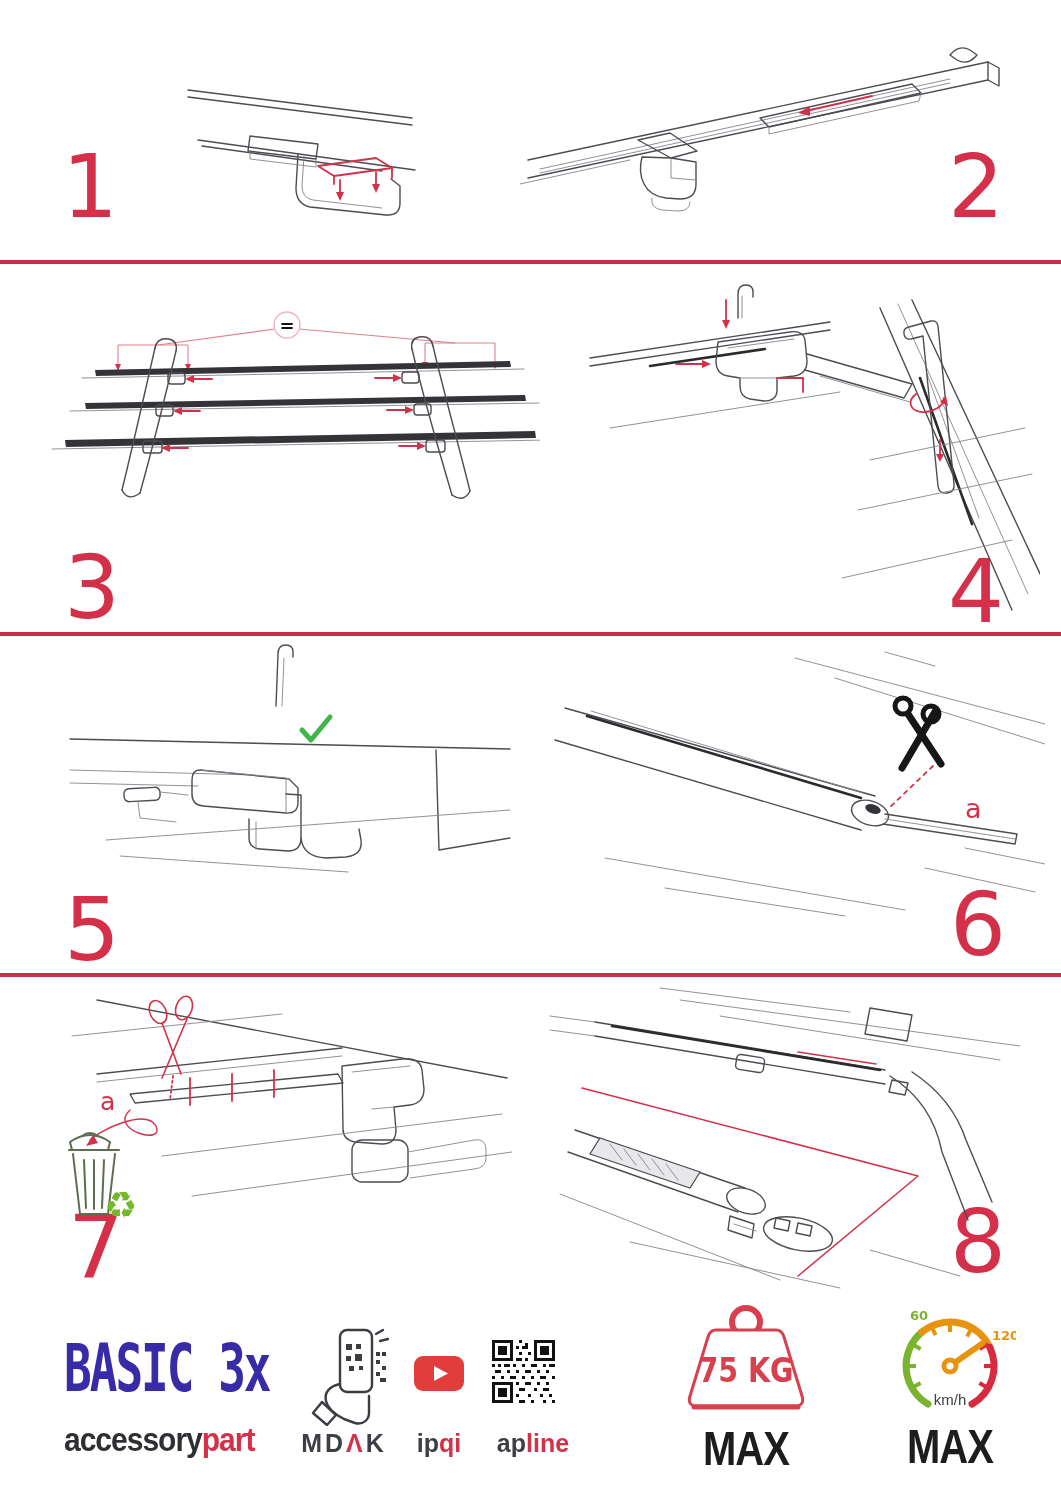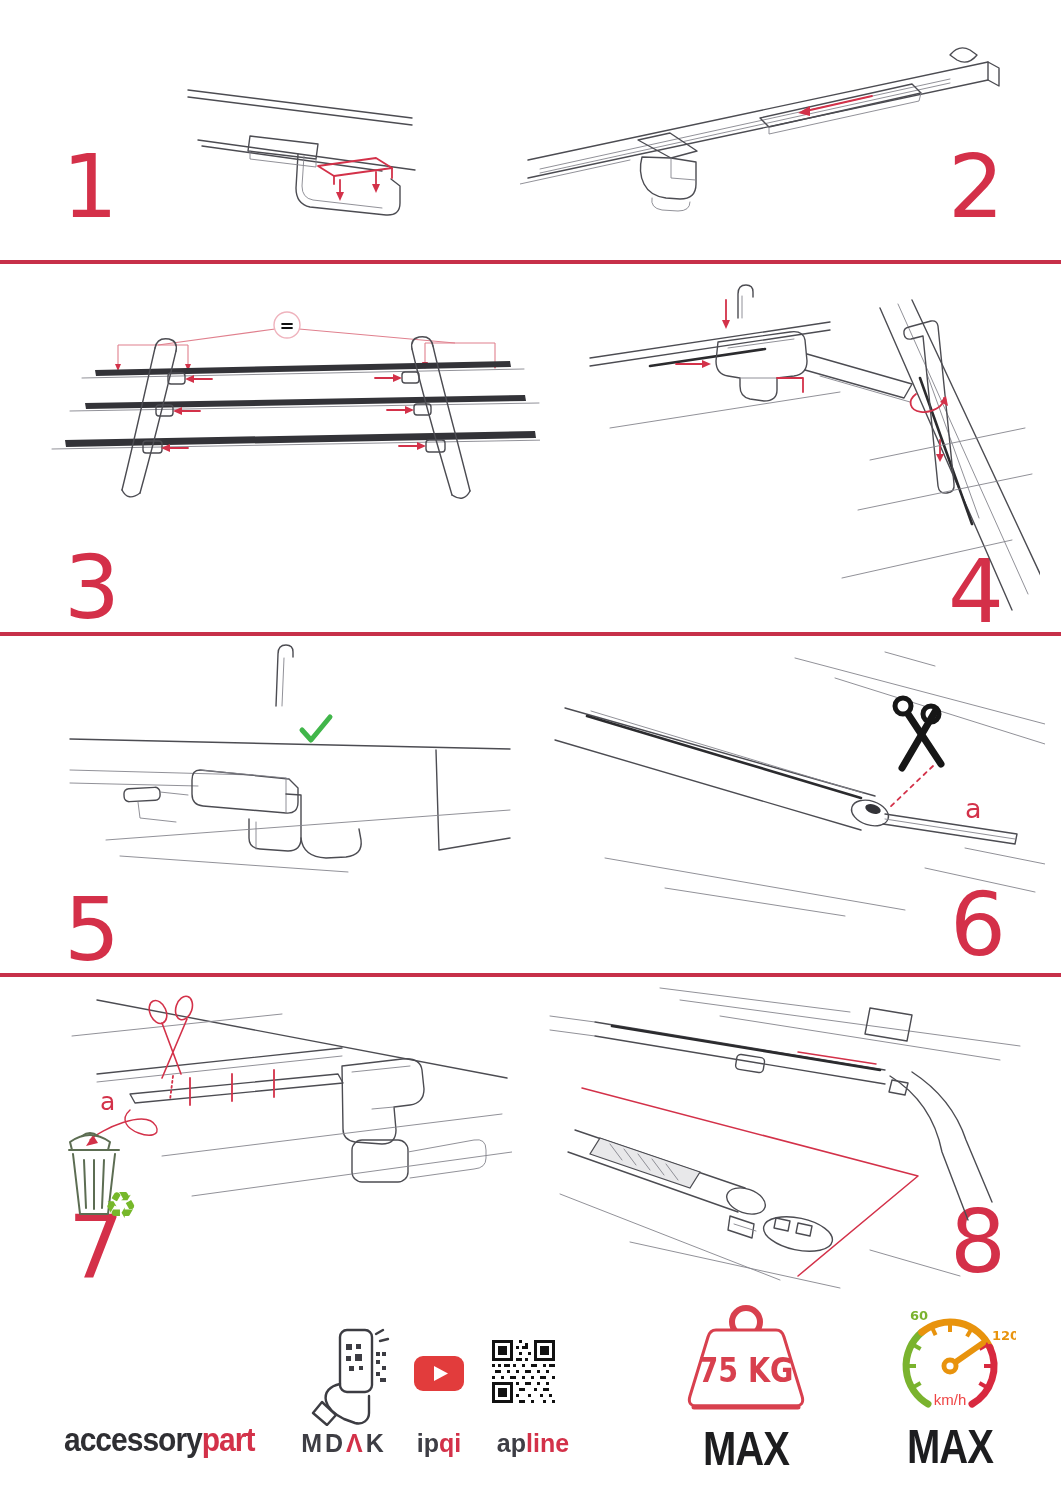--- a/index.html
+++ b/index.html
@@ -24,21 +24,21 @@
   .logo{font-family:"DejaVu Sans Mono",monospace;font-weight:bold;font-size:46px;line-height:1;
         letter-spacing:-2px;color:#372ba8;transform:scaleY(1.42);transform-origin:left top;white-space:nowrap;}
   .brand{font-weight:bold;font-size:30px;line-height:1;letter-spacing:-1px;color:#2f2f33;
          transform:scaleY(1.08);transform-origin:left top;white-space:nowrap;}
   .brand .r,.lbl .r{color:#d33149;}
   .lbl{font-weight:bold;font-size:25px;color:#3e3e45;text-align:center;line-height:1;
        transform:scaleY(1.05);transform-origin:center top;}
   .lbl-scan{letter-spacing:3px;}
   .maxtxt{font-weight:bold;font-size:40px;letter-spacing:-1px;color:#1d1d1f;text-align:center;line-height:1;
           transform:scaleY(1.22);transform-origin:center top;}
-  .unit{font-size:15px;color:#ef4444;text-align:center;line-height:1;}
+  .unit{font-size:15px;color:#404040;text-align:center;line-height:1;}
 </style>
 </head>
 <body>
 
 <div id="page">
 
   <div class="stepnum" style="left:90px;top:187px;">1</div>
   <svg class="abs" style="left:150px;top:28px;" width="320" height="200" viewBox="0 0 320 200">
     <path class="ln" d="M38,62 L262,90"></path>
       <path class="ln" d="M38,69 L262,97"></path>
@@ -248,20 +248,23 @@
     <polygon points="60,158 160,192 150,208 50,174" fill="#e8e8ea" stroke="#4c4c52" stroke-width="1.2"></polygon>
     <path class="lnt" d="M70,164 L82,180 M84,169 L96,185 M98,174 L110,190 M112,179 L124,195 M126,184 L138,200"></path>
     <ellipse class="ln" cx="206" cy="221" rx="20" ry="12" transform="rotate(19 206 221)"></ellipse>
     <path class="ln" d="M190,236 l24,8 l-2,14 l-24,-8 z"></path>
     <path class="lnt" d="M194,244 l22,7"></path>
     <ellipse class="ln" cx="258" cy="254" rx="35" ry="16" transform="rotate(12 258 254)"></ellipse>
     <path class="ln" d="M236,238 l14,3 l-2,10 l-14,-3 z M258,243 l14,3 l-2,10 l-14,-3 z"></path>
     <path class="lnt" d="M20,214 L240,300 M90,262 L300,308 M330,270 L420,296"></path>
   </svg>
 
+  <div class="abs" style="left:64px;top:1336px;">
+    <span class="logo" style="display:inline-block;">BASIC 3x</span>
+  </div>
   <div class="abs brand" style="left:64px;top:1424px;">
     <span>accessory</span><span class="r">part</span>
   </div>
 
   <svg class="abs" style="left:310px;top:1326px;" width="84" height="100" viewBox="0 0 84 100">
     <g stroke="#3c3c42" stroke-width="2.4" fill="none" stroke-linecap="round" stroke-linejoin="round">
       <rect x="30" y="4" width="32" height="62" rx="7"></rect>
       <path d="M66,8 l7,-4 M70,15 l8,-2"></path>
       <path d="M30,58 C20,60 14,66 16,75 C18,84 26,89 34,93 L45,97 C53,99 59,94 59,87 L59,70"></path>
       <path d="M12,76 L26,89 L17,99 L3,87 Z"></path>

